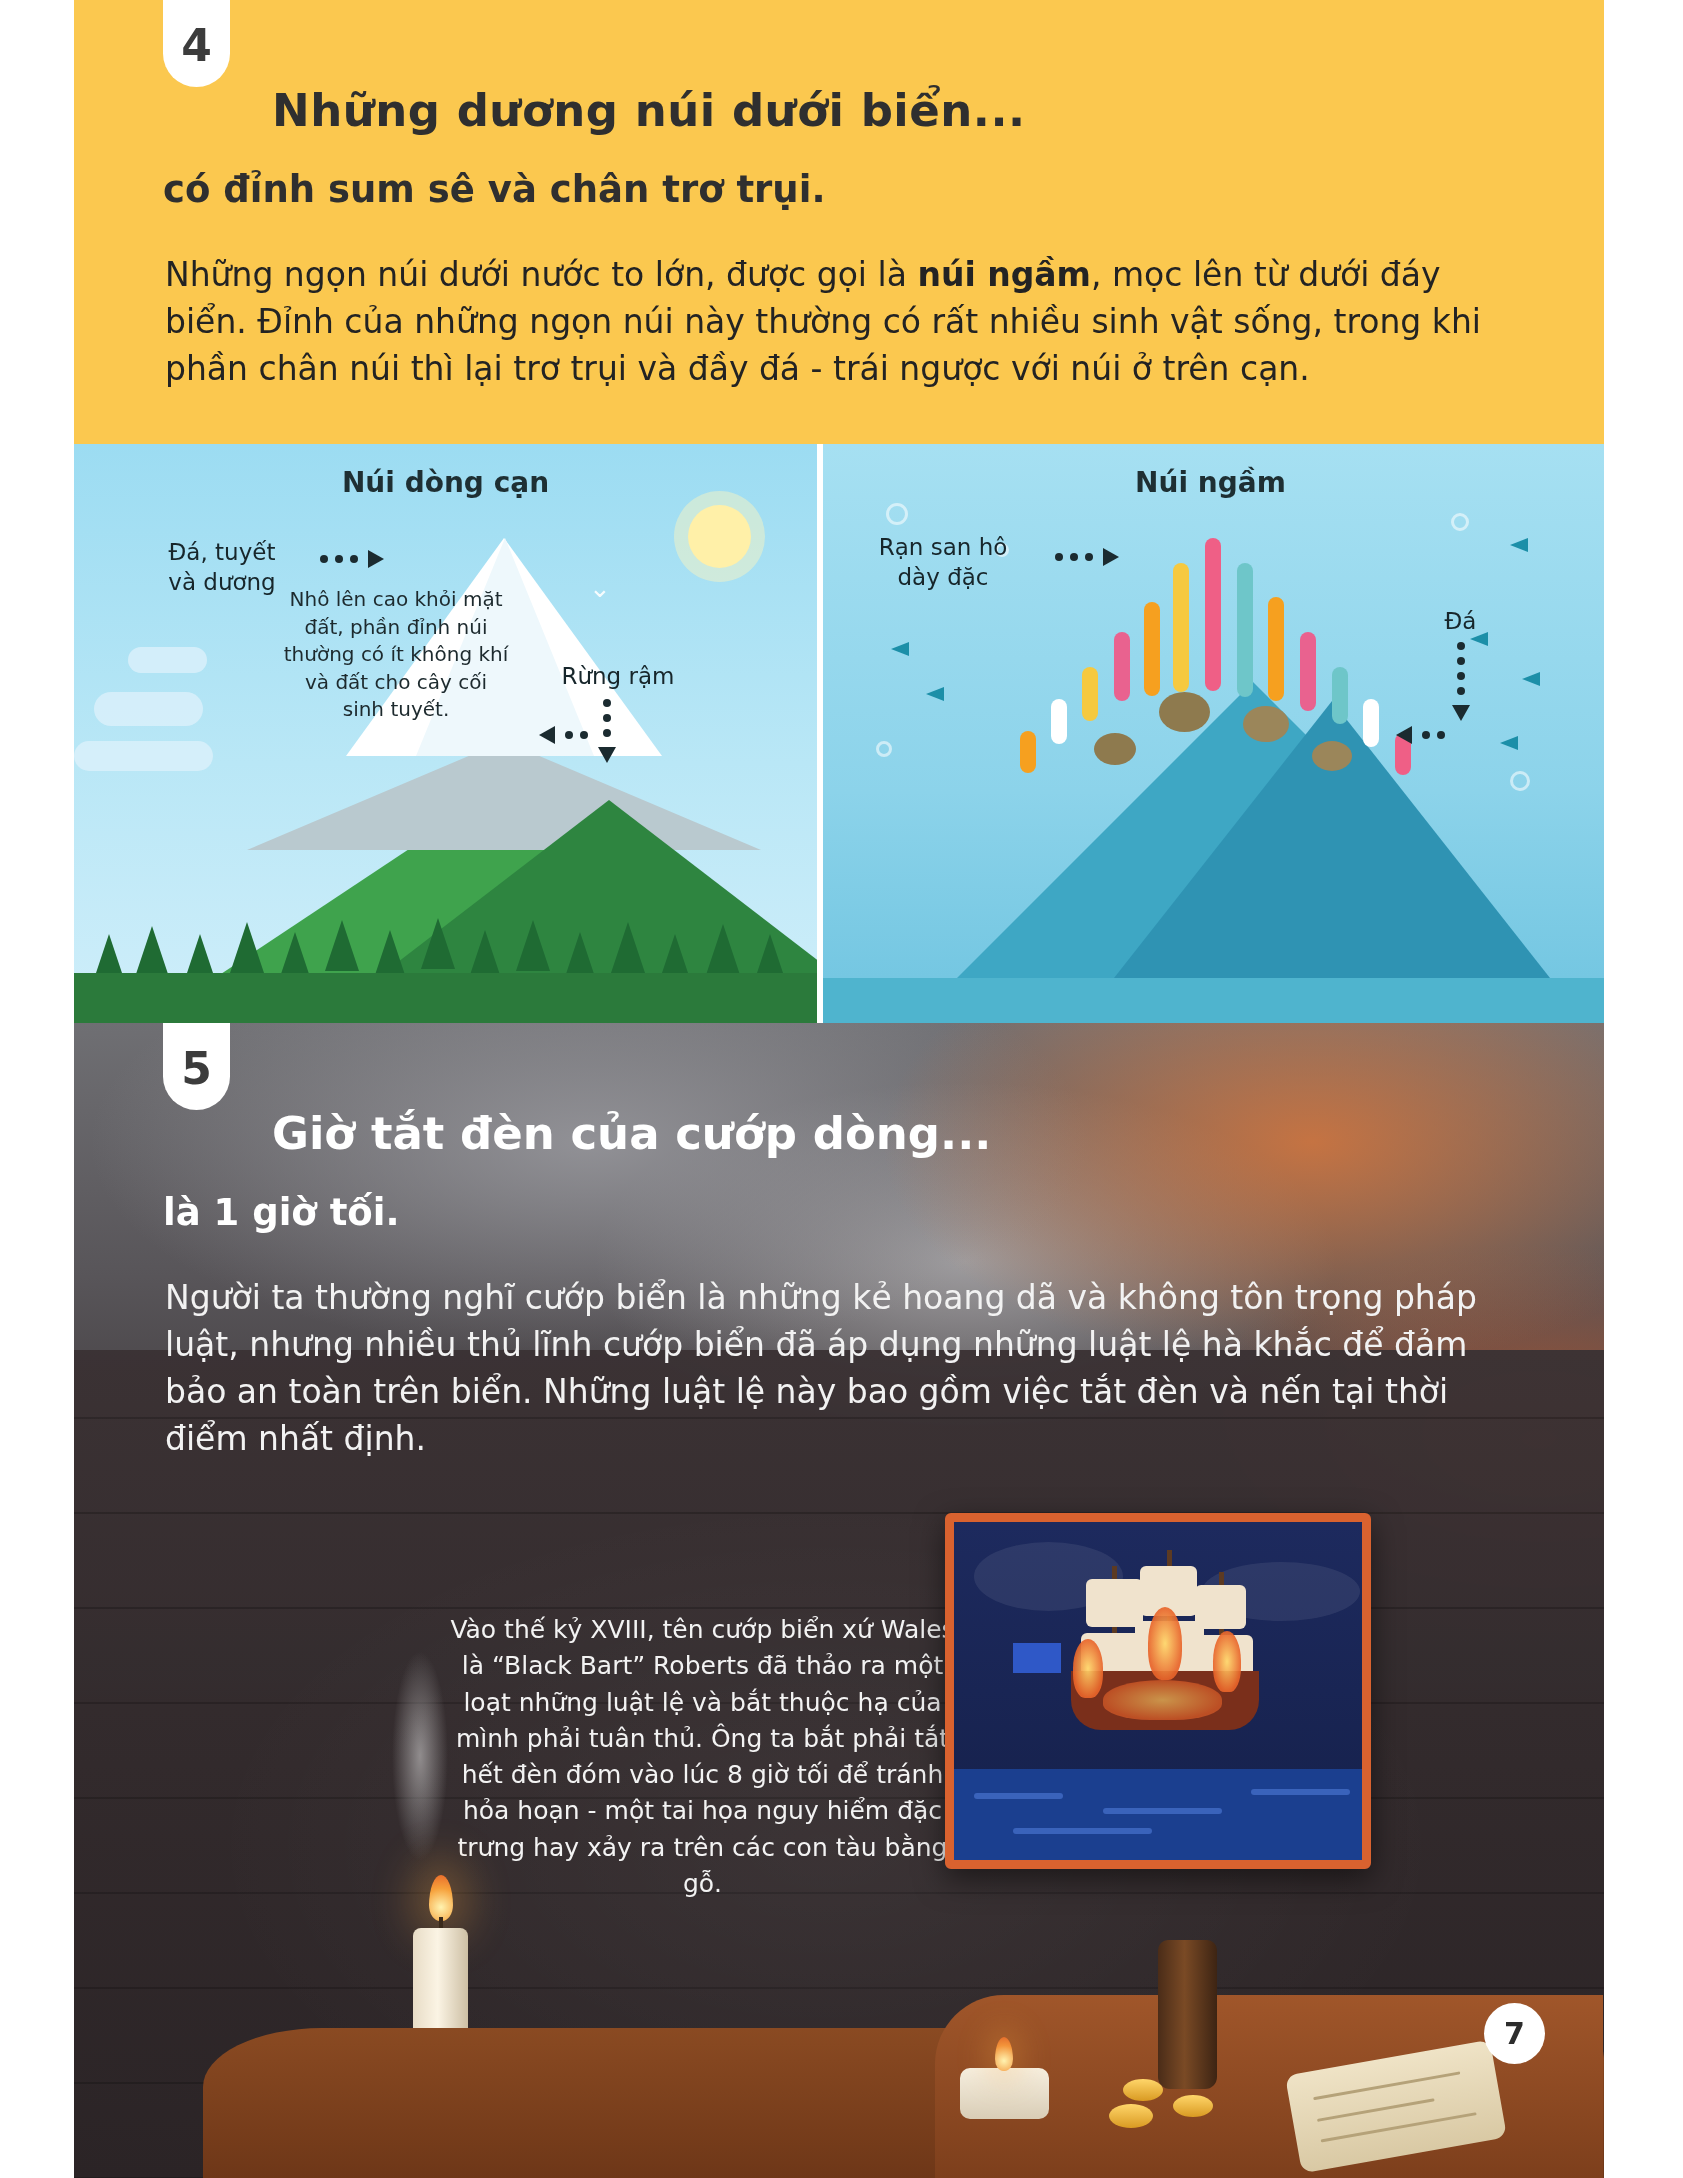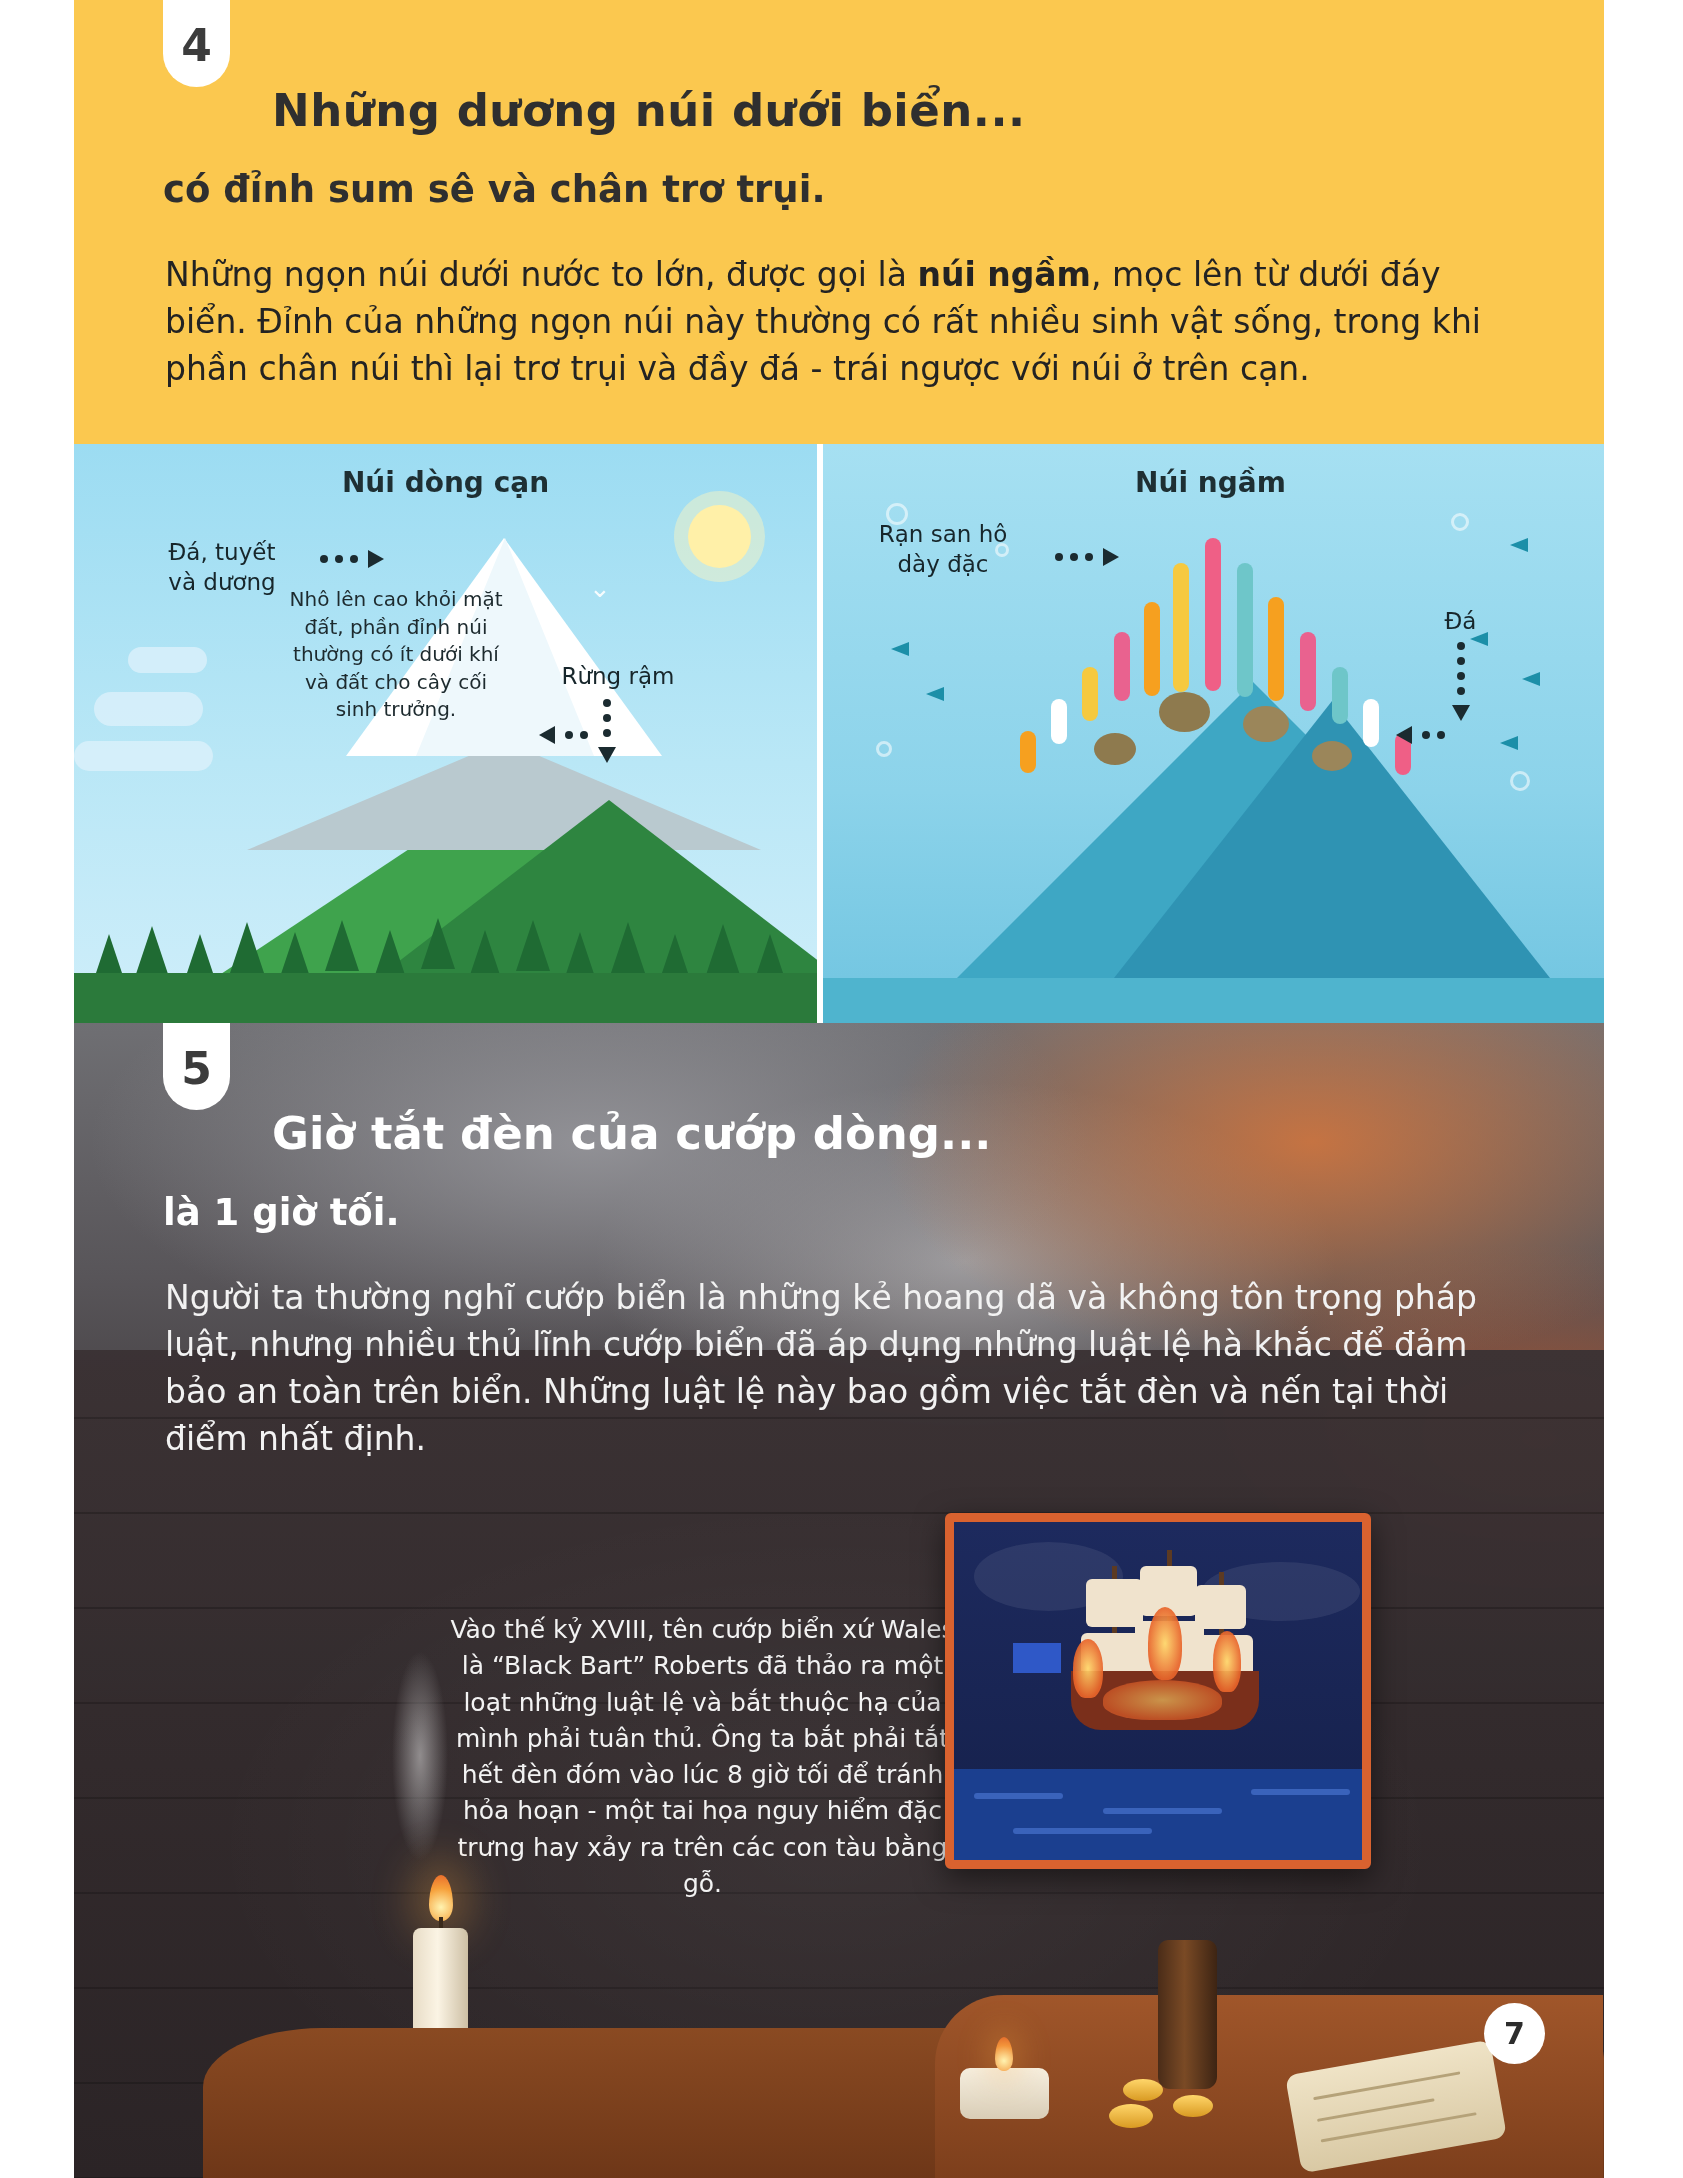--- a/index.html
+++ b/index.html
@@ -400,21 +400,21 @@
 
       <div class="lbl" style="left:54px; top:94px; width:188px; white-space:pre-line;">Đá, tuyết
 và dương</div>
       <div class="dots-h" style="left:246px; top:111px;">
         <i></i>
           <i></i>
           <i></i>
           <div class="arrow-r"></div>
       </div>
 
-      <div class="callout" style="left:208px; top:142px; width:228px;">Nhô lên cao khỏi mặt đất, phần đỉnh núi thường có ít dưới khí và đất cho cây cối sinh trưởng.</div>
+      <div class="callout" style="left:208px; top:142px; width:228px;">Nhô lên cao khỏi mặt đất, phần đỉnh núi thường có ít không khí và đất cho cây cối sinh tuyết.</div>
 
       <div class="lbl" style="left:445px; top:218px; width:198px;">Rừng rậm</div>
       <div class="dots-v" style="left:529px; top:255px;">
         <i></i>
           <i></i>
           <i></i>
           <div class="arrow-d"></div>
       </div>
       <div class="dots-h" style="left:465px; top:287px;">
         <div class="arrow-l"></div>
@@ -456,21 +456,21 @@
 
       <div class="fish" style="left:74px; top:198px;"></div>
       <div class="fish" style="left:109px; top:243px;"></div>
       <div class="fish" style="left:693px; top:94px;"></div>
       <div class="fish" style="left:653px; top:188px;"></div>
       <div class="fish" style="left:705px; top:228px;"></div>
       <div class="fish" style="left:683px; top:292px;"></div>
 
       <div class="panel-title">Núi ngầm</div>
 
-      <div class="lbl" style="left:12px; top:76px; width:228px; white-space:pre-line;">Rạn san hô
+      <div class="lbl" style="left:12px; top:89px; width:228px; white-space:pre-line;">Rạn san hô
 dày đặc</div>
       <div class="dots-h" style="left:238px; top:109px;">
         <i></i>
           <i></i>
           <i></i>
           <div class="arrow-r"></div>
       </div>
 
       <div class="lbl" style="left:584px; top:163px; width:119px;">Đá</div>
       <div class="dots-v" style="left:640px; top:198px;">

